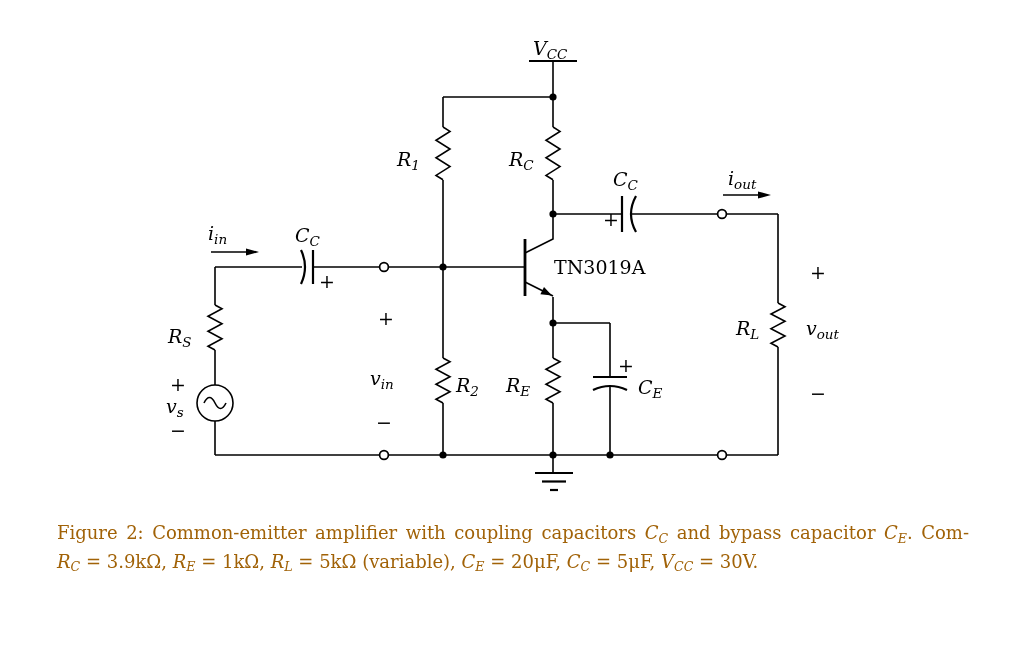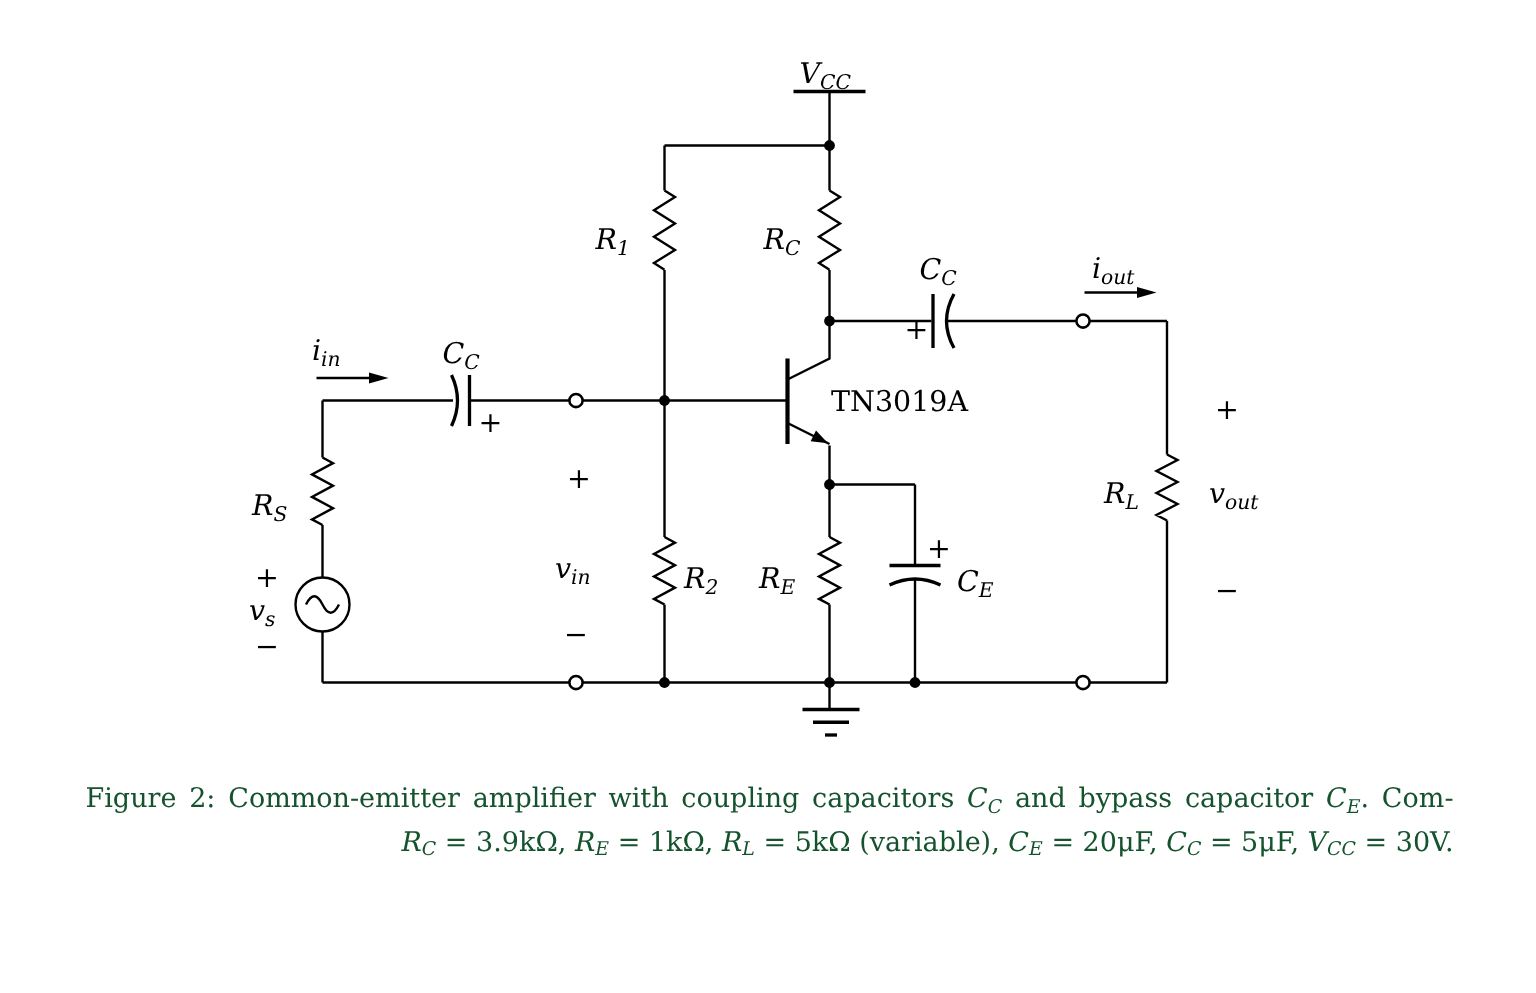--- a/index.html
+++ b/index.html
@@ -14,23 +14,23 @@
   .bar   { stroke:#000; stroke-width:2.8; fill:none; }
   .dot   { fill:#000; stroke:none; }
   .term  { fill:#ffffff; stroke:#000; stroke-width:1.7; }
   .fillk { fill:#000; stroke:none; }
   .lbl   { font-family:"DejaVu Serif", serif; font-size:19px; font-style:italic; fill:#000; }
   .lbl .sb { font-size:13.5px; }
   .plain { font-family:"DejaVu Serif", serif; font-size:19px; font-style:normal; fill:#000; }
   .sign  { font-family:"DejaVu Serif", serif; font-size:19px; font-style:normal; fill:#000; text-anchor:middle; }
   .caption {
     position:absolute; left:57px; top:519px; width:912px;
-    font-size:18px; line-height:28.5px; color:#14532d;
+    font-size:18px; line-height:28.5px; color:#a16207;
   }
-  .cap-line { white-space:normal;text-align:right; }
+  .cap-line { white-space:normal; }
   .cap-line.just { text-align:justify; text-align-last:justify; }
   .caption sub { font-size:0.70em; line-height:0; vertical-align:baseline; position:relative; top:0.28em; }
 </style>
 </head>
 <body>
 
 <div class="page">
 
   <svg class="circuit" width="1024" height="515" viewBox="0 0 1024 515">
 

